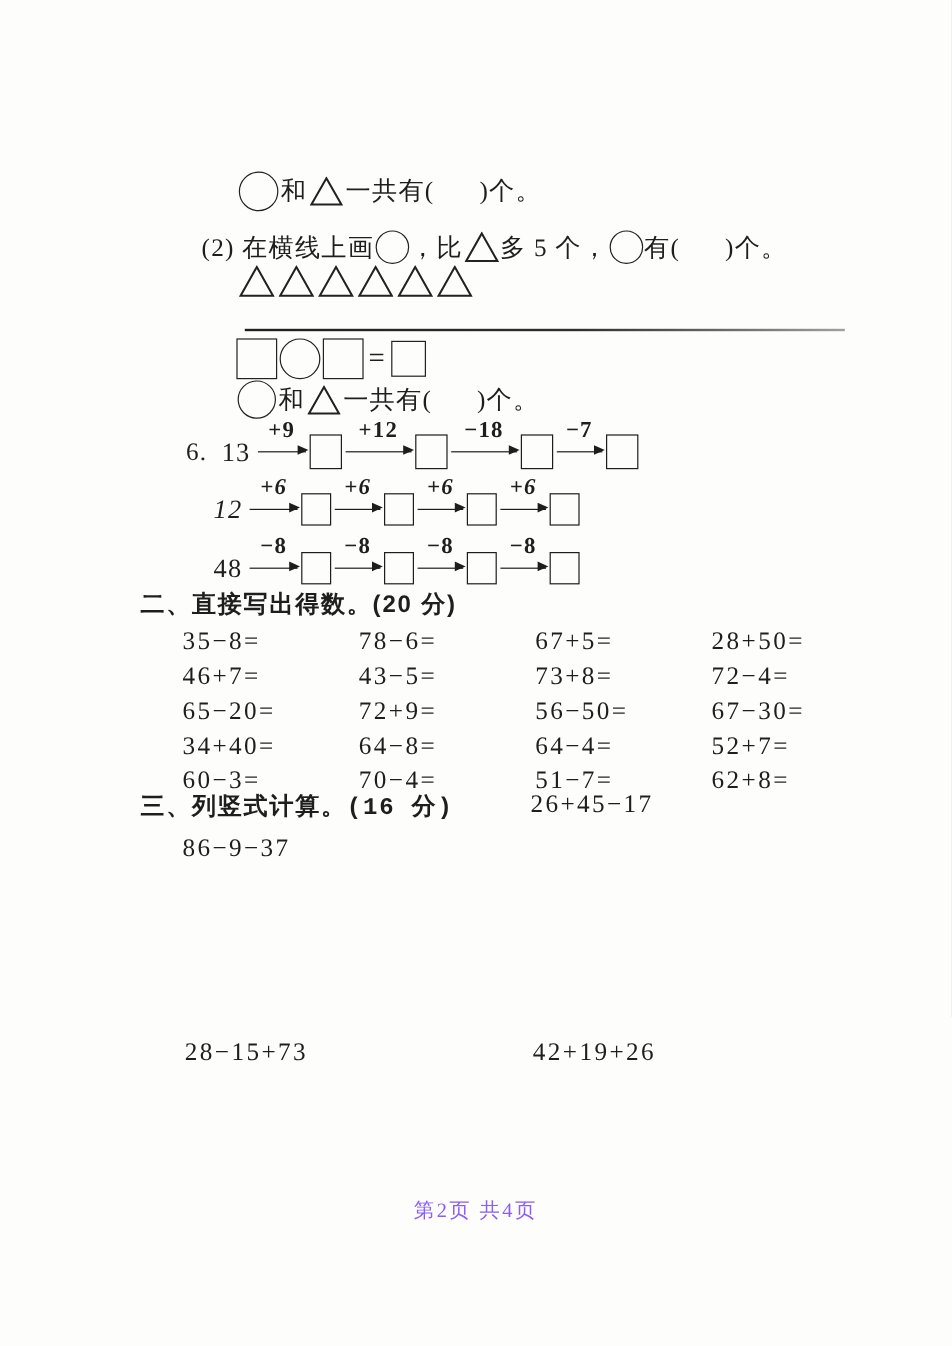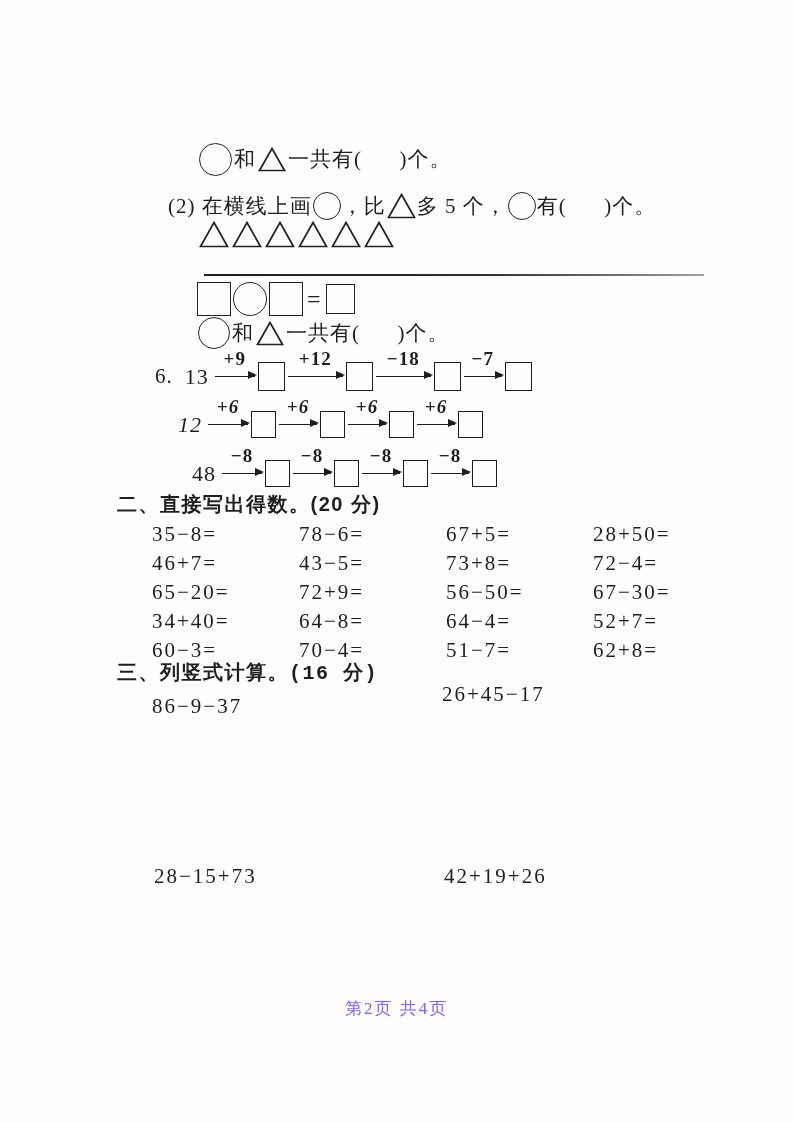--- a/index.html
+++ b/index.html
@@ -155,21 +155,21 @@
     <div class="arrow" style="width:38px;">
       <span class="op">+6</span>
     </div>
     <span class="box box-sm"></span>
     <div class="arrow" style="width:38px;">
       <span class="op">+6</span>
     </div>
     <span class="box box-sm"></span>
   </div>
 
-  <div class="abs chain" style="left:178px;top:460px;margin-left:14px;">
+  <div class="abs chain" style="left:178px;top:460px;">
     <span class="start-num">48</span>
     <div class="arrow" style="width:40px;">
       <span class="op">−8</span>
     </div>
     <span class="box box-sm"></span>
     <div class="arrow" style="width:38px;">
       <span class="op">−8</span>
     </div>
     <span class="box box-sm"></span>
     <div class="arrow" style="width:38px;">
@@ -203,20 +203,20 @@
     <span>52+7=</span>
     <span>60−3=</span>
     <span>70−4=</span>
     <span>51−7=</span>
     <span>62+8=</span>
   </div>
 
   <div class="abs sec-header" style="left:117px;top:664px;font-family:Liberation Mono, monospace;">三、列竖式计算。(16 分)</div>
 
   <span class="abs s3-item" style="left:152px;top:696px;">86−9−37</span>
-  <span class="abs s3-item" style="left:442px;top:684px;">26+45−17</span>
+  <span class="abs s3-item" style="left:442px;top:660px;">26+45−17</span>
 
   <span class="abs s3-item" style="left:154px;top:866px;">28−15+73</span>
   <span class="abs s3-item" style="left:444px;top:866px;">42+19+26</span>
 
   <div class="abs footer" style="left:0;top:997px;">第2页  共4页</div>
 
 </div>
 
 </body></html>

